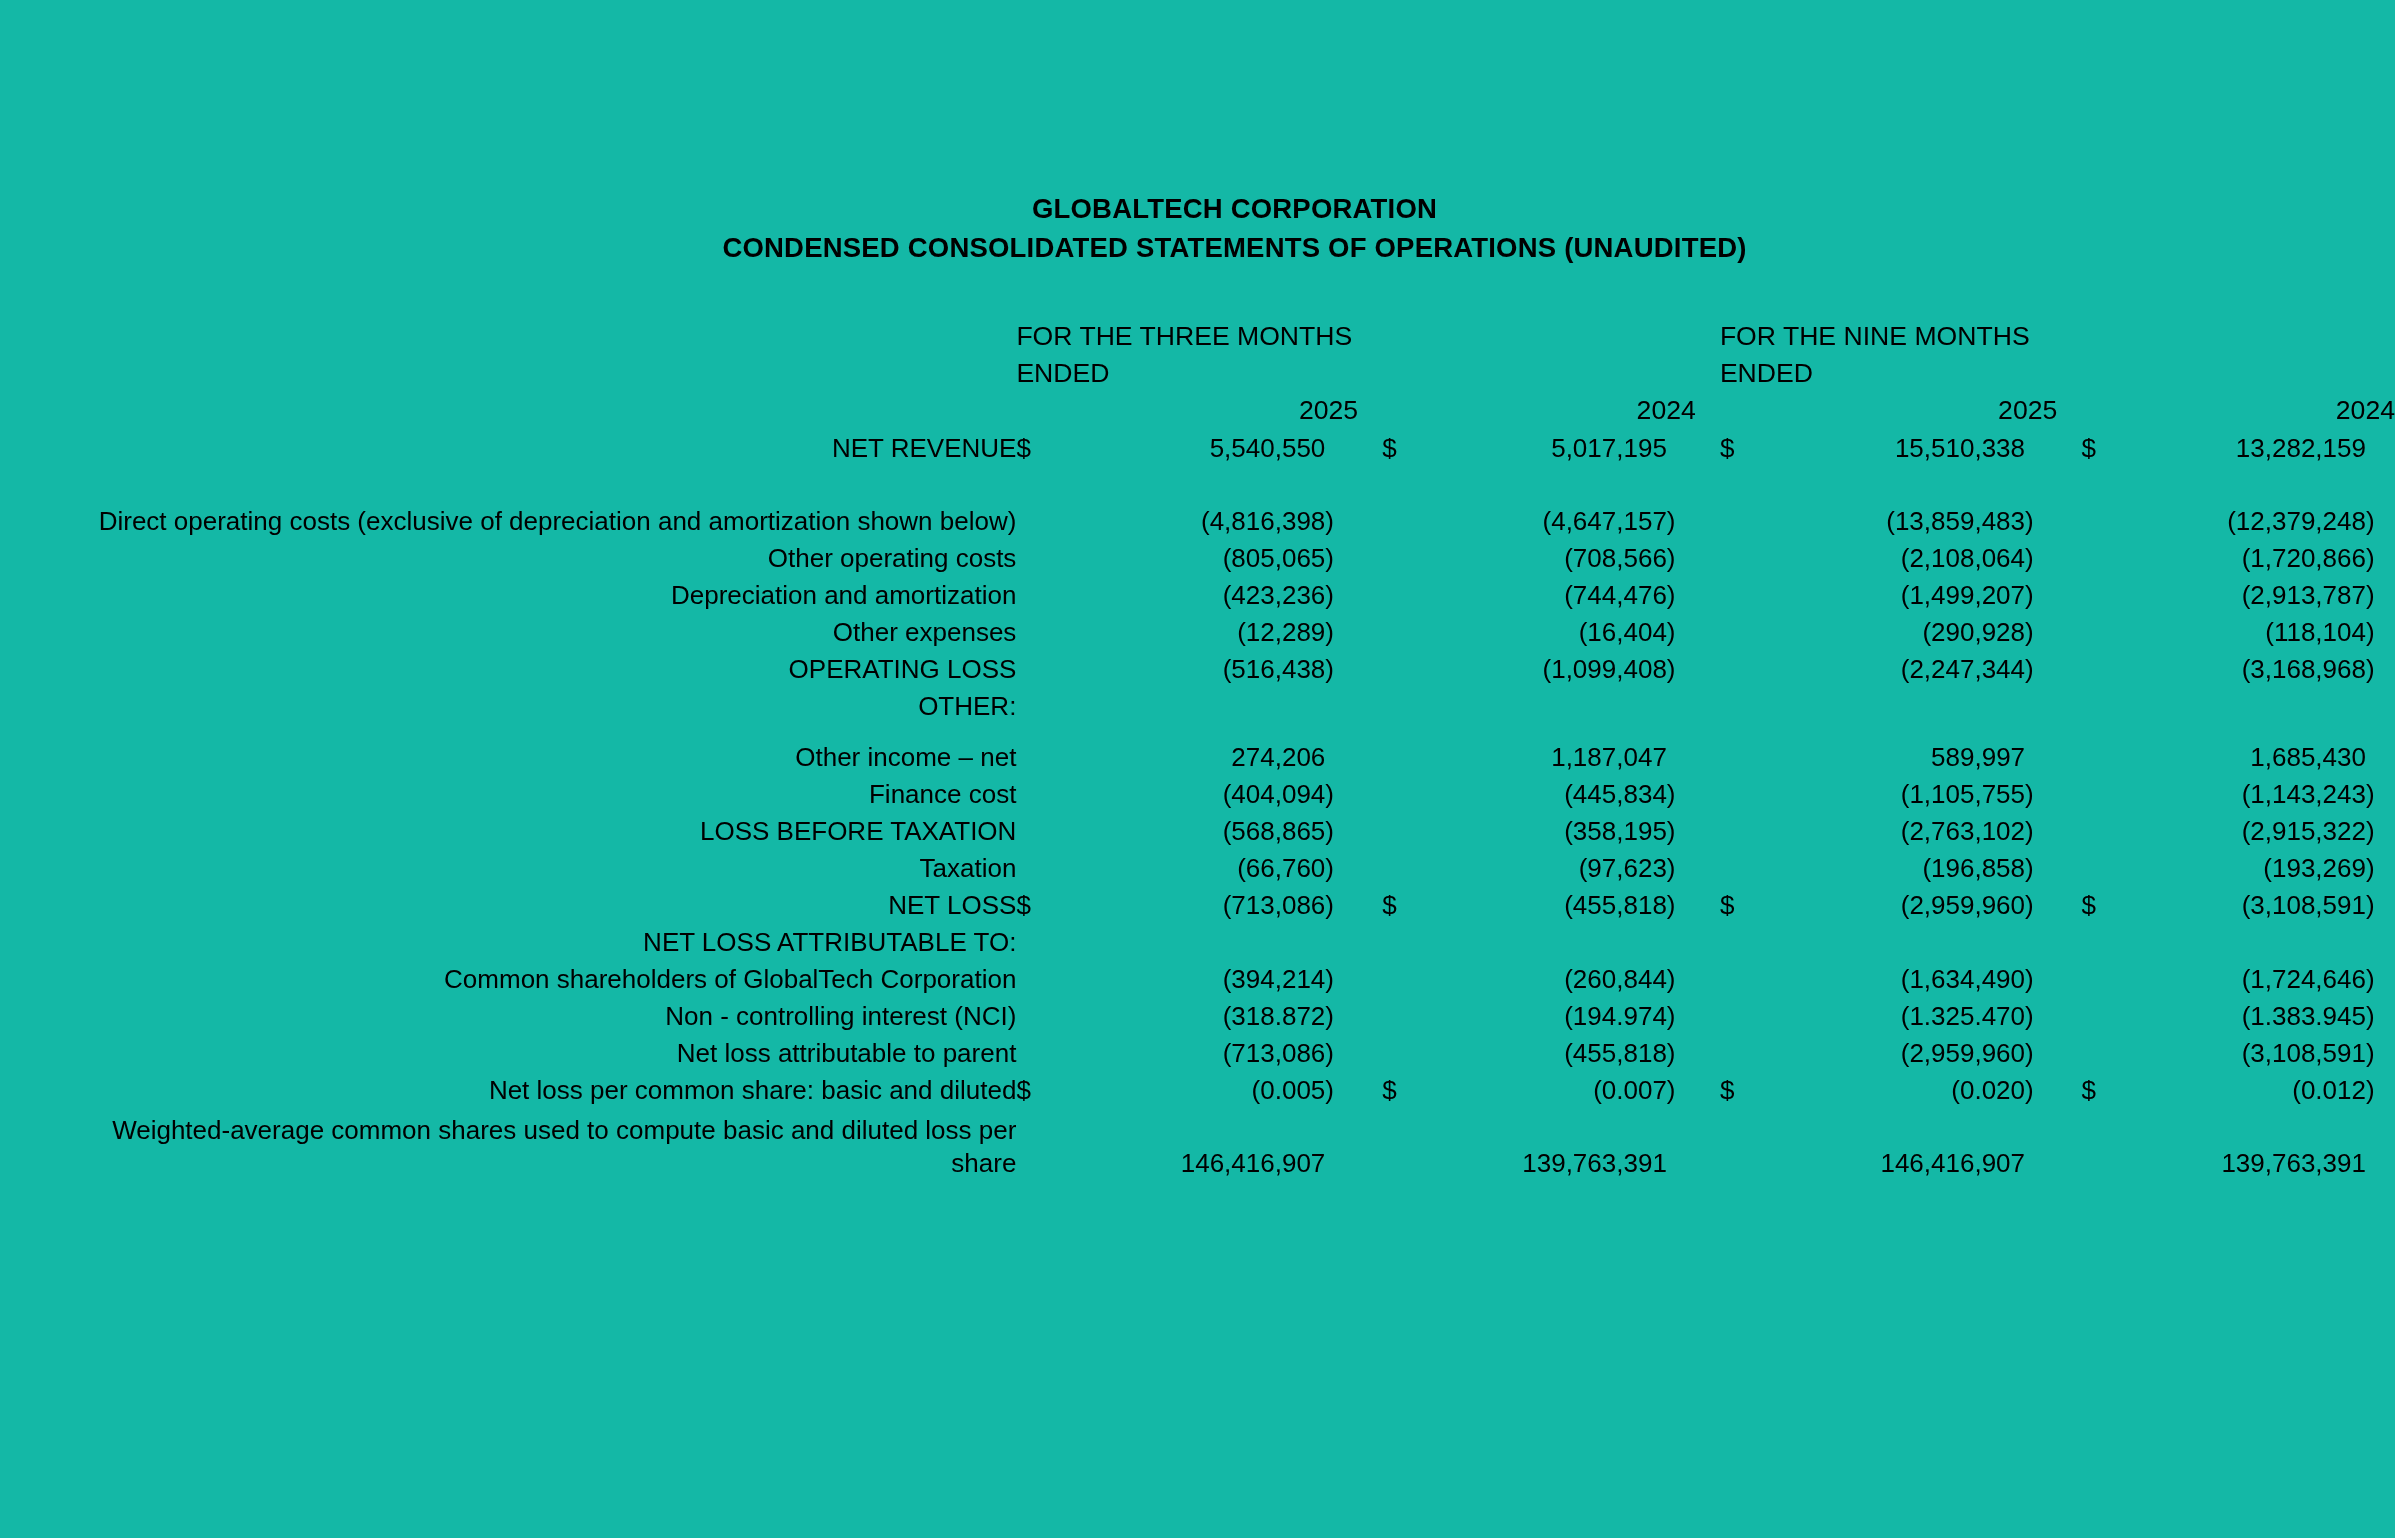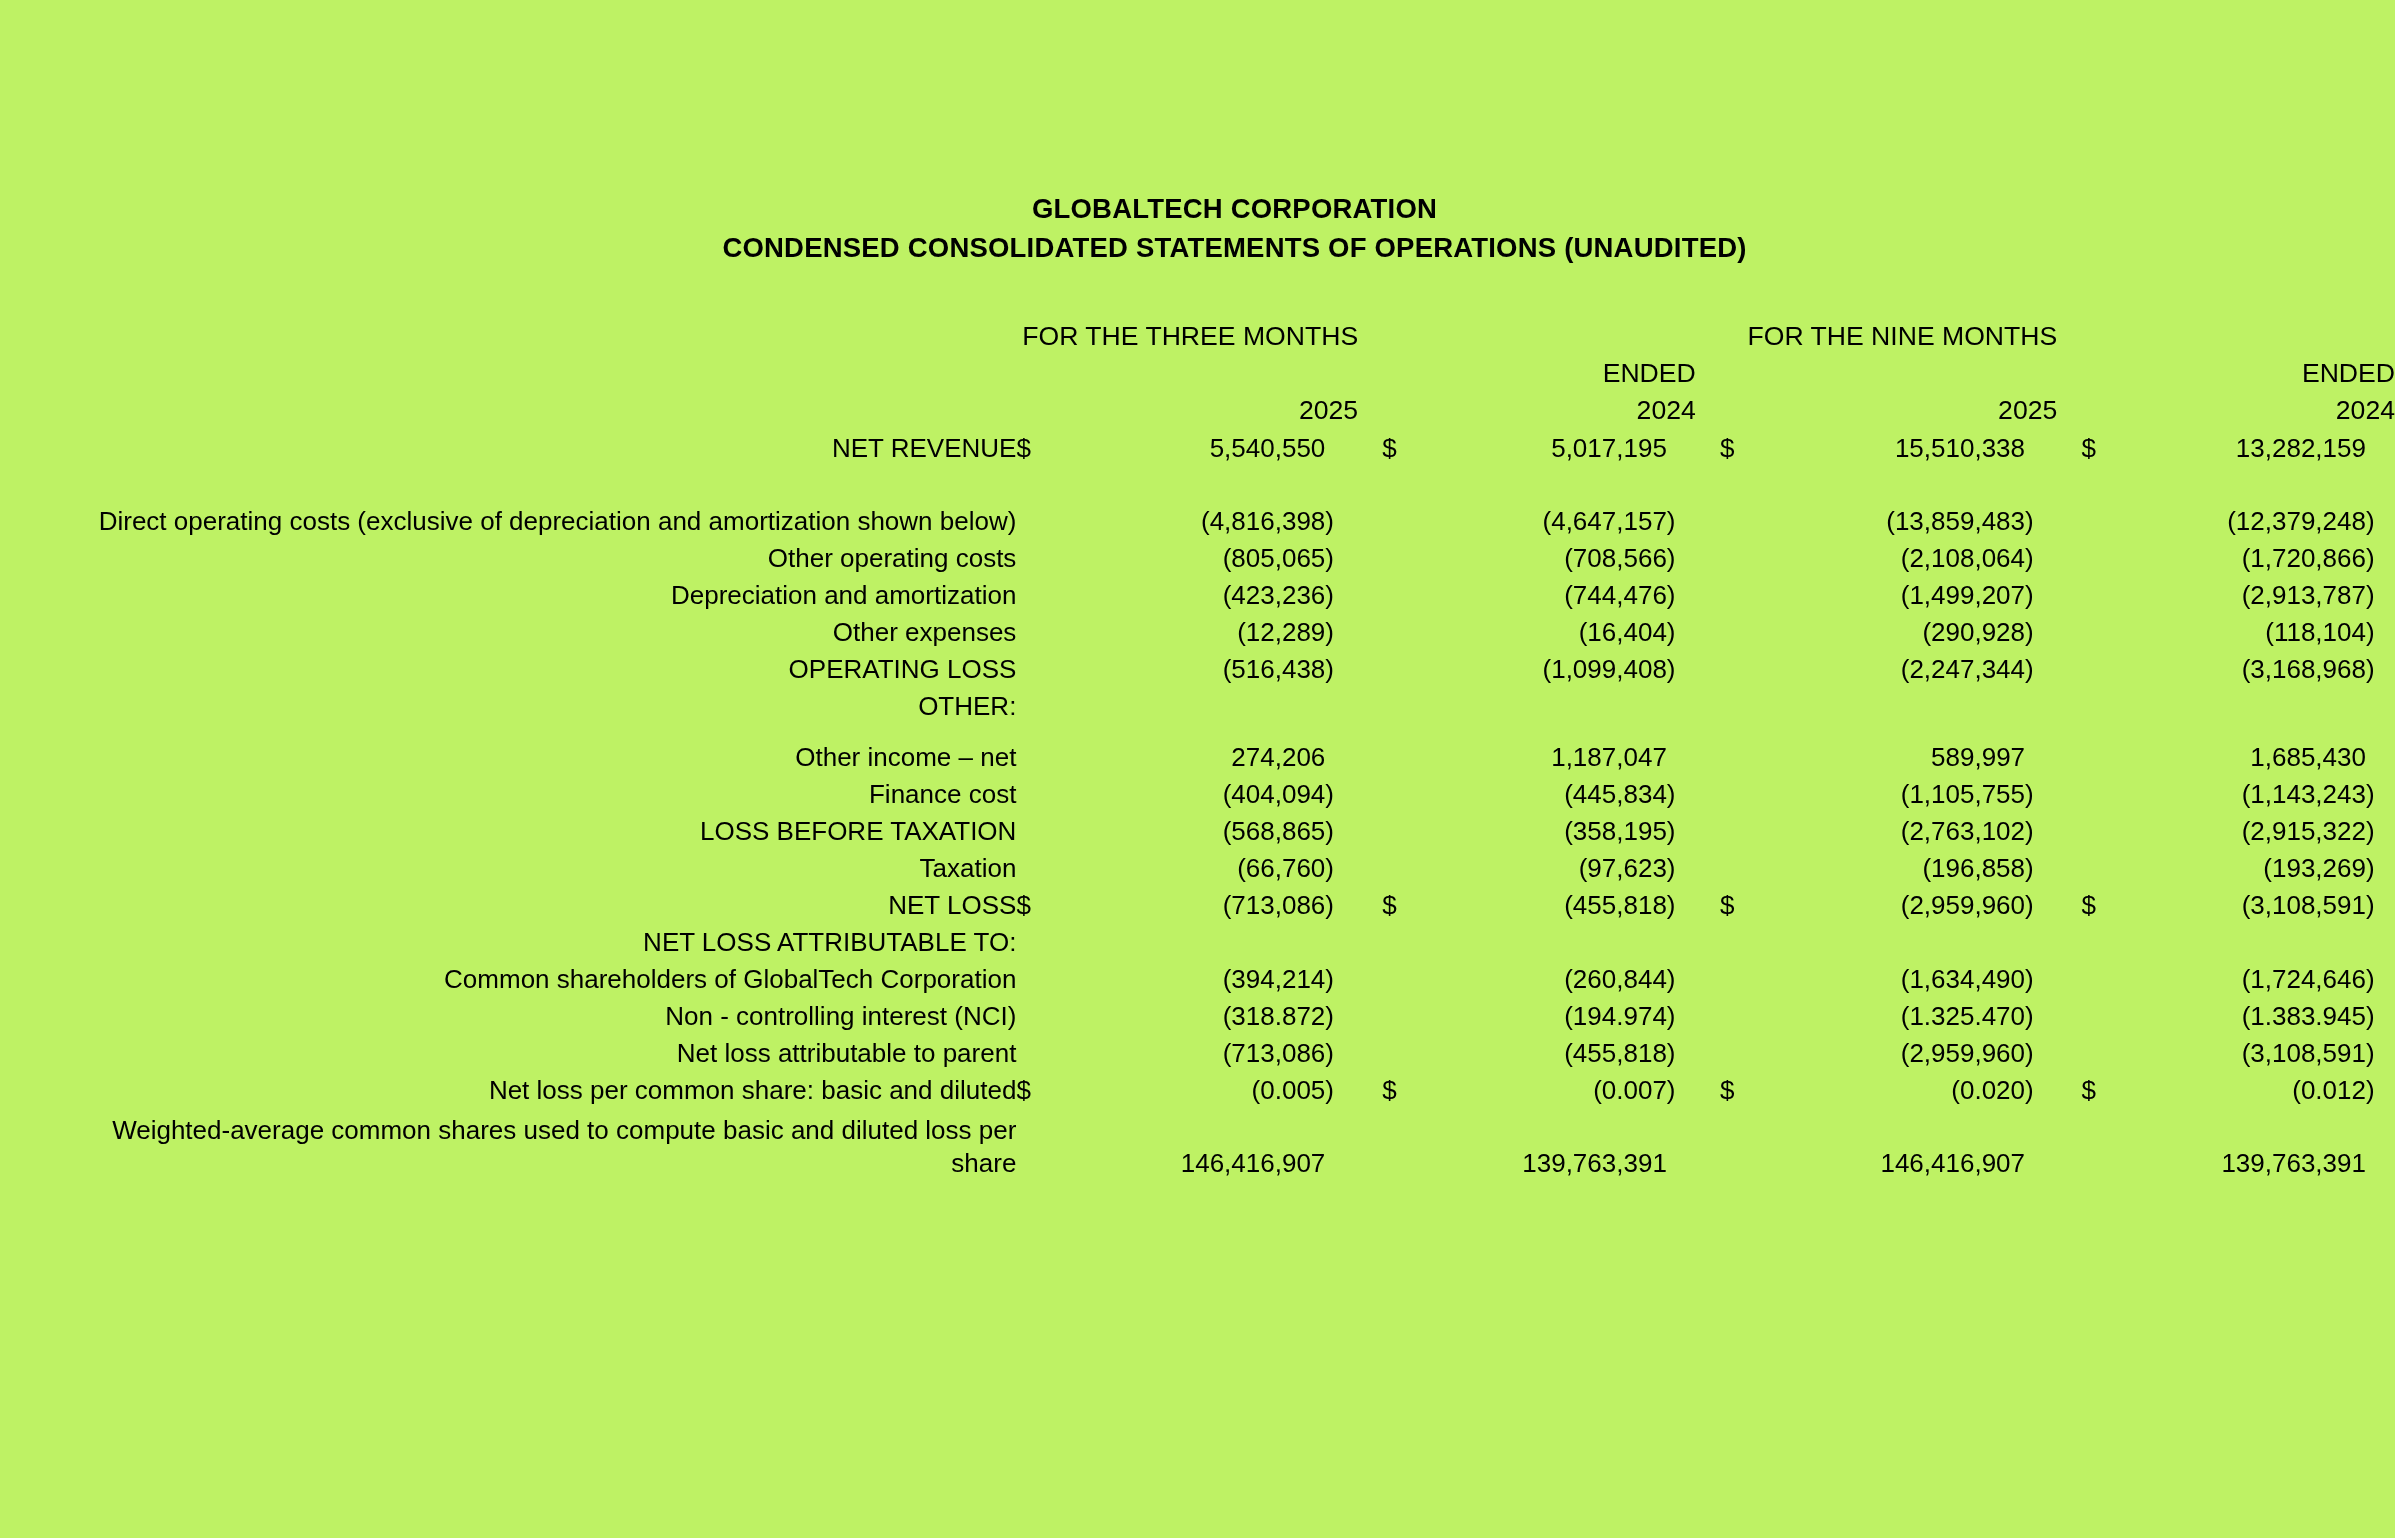--- a/index.html
+++ b/index.html
@@ -12,21 +12,21 @@
     height: 1538px;
     font-family: "Liberation Sans", sans-serif;
     color: #000000;
     overflow: hidden;
   }
 
   #page {
     position: relative;
     width: 2395px;
     height: 1538px;
-    background: #bef264;
+    background: #14b8a6;
   }
 
   
   .titleblock {
     position: absolute;
     left: 0;
     top: 189px;
     width: 2395px;
     text-align: center;
   }
@@ -99,21 +99,21 @@
   }
   .gap { font-size: 1px; }
 
   
   .b { font-weight: bold; }
   .rule-bot    { border-bottom: 2.9px solid #111; }
   .rule-dbl    { border-bottom: 2.9px double #111; }
 
   
   .grp {
-    text-align: right;
+    text-align: left;
     font-weight: bold;
     font-size: 26.6px;
     line-height: 35px;
     white-space: nowrap;
   }
   .yr {
     text-align: right;
     font-weight: bold;
     font-size: 26.6px;
     line-height: 35px;

